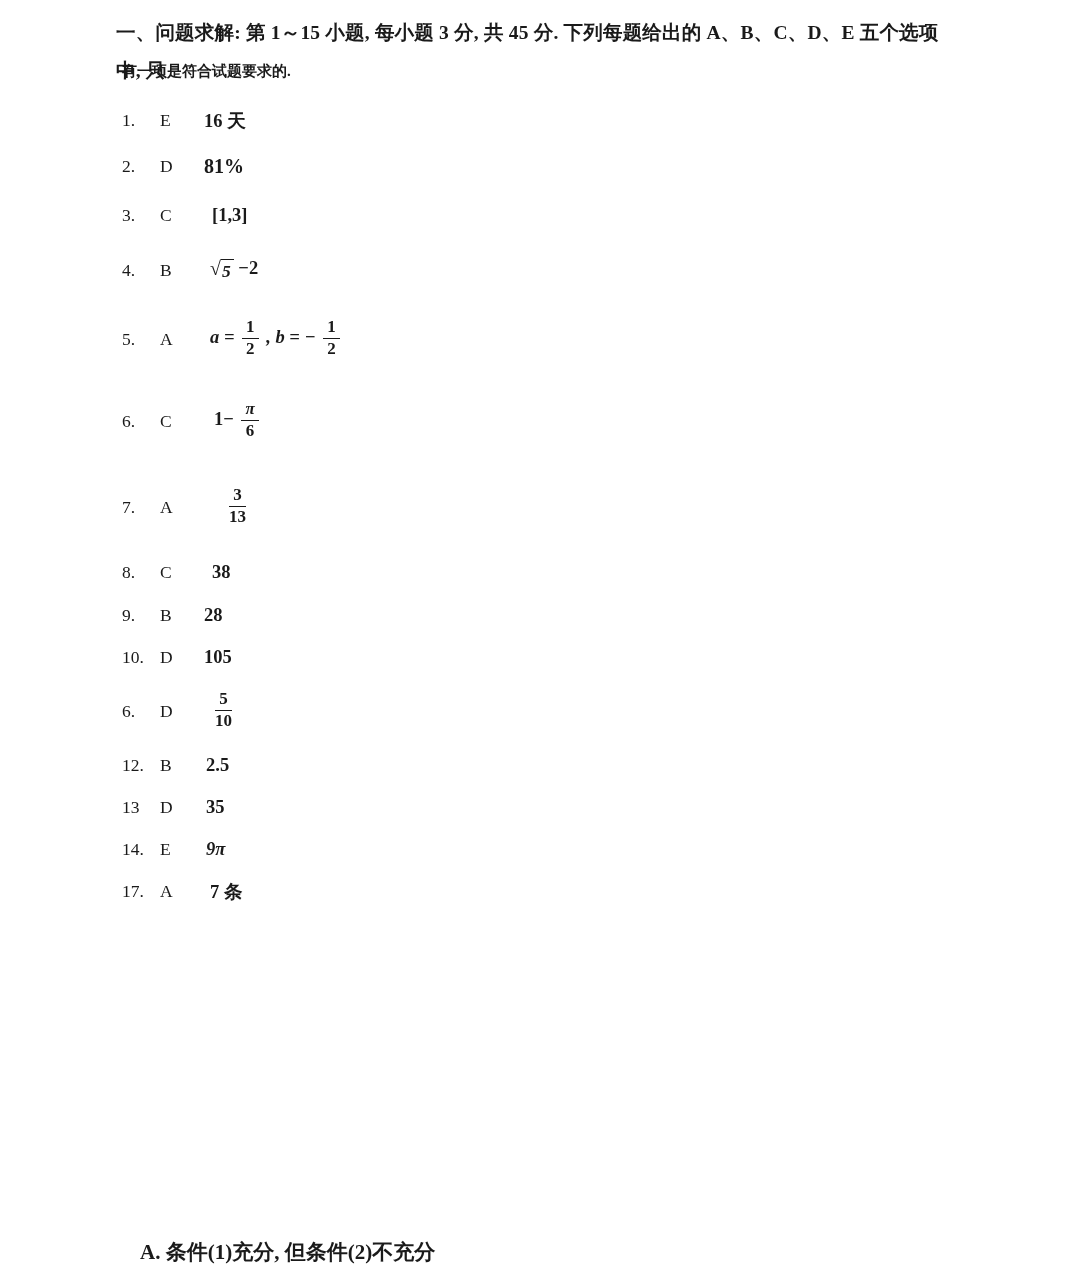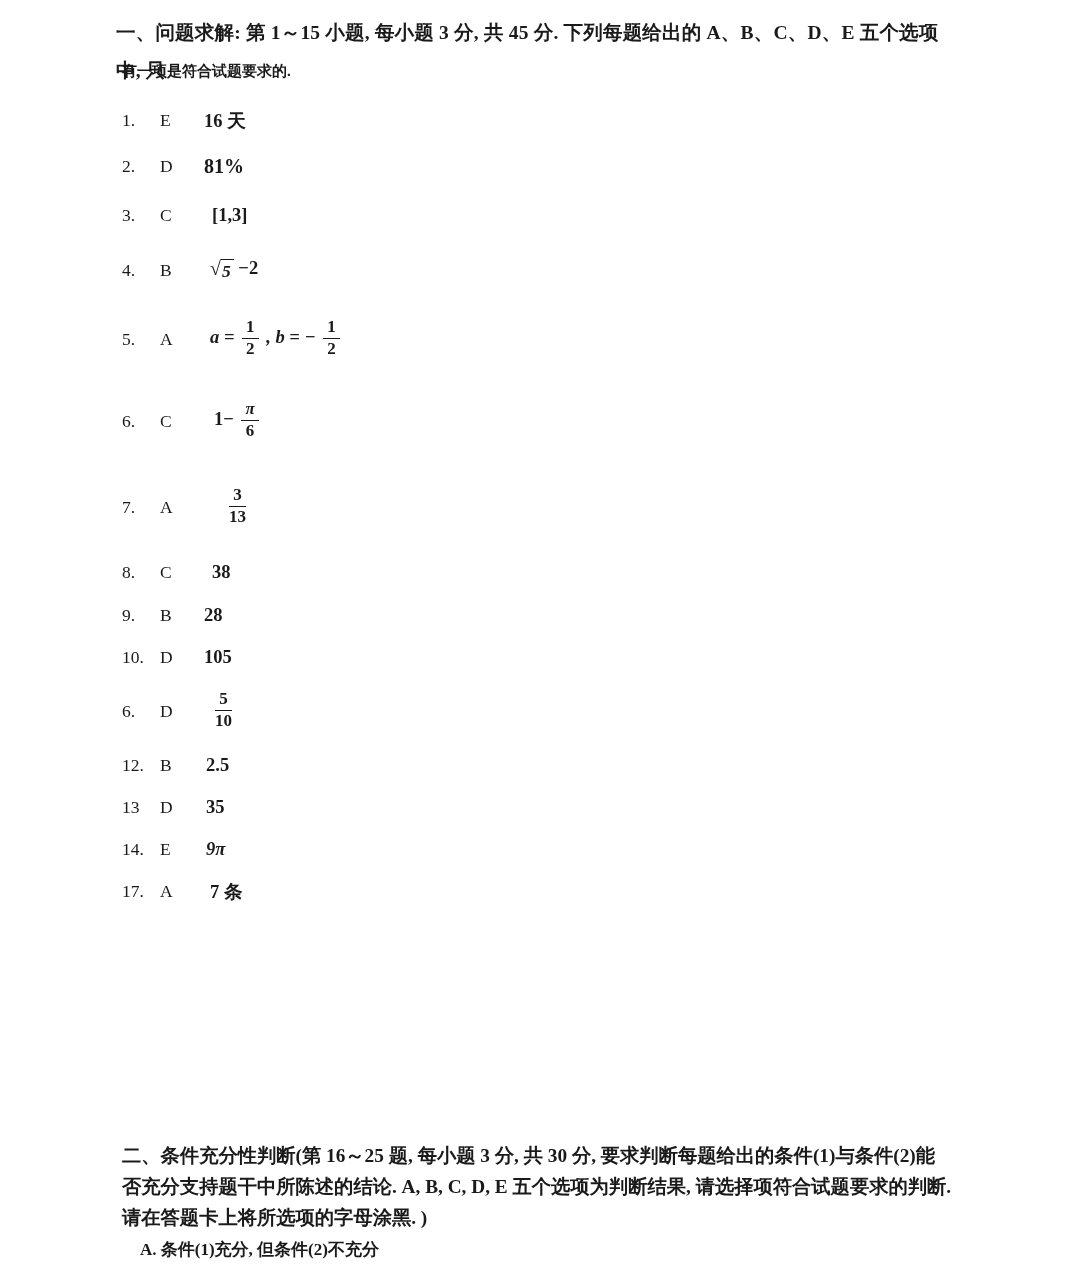--- a/index.html
+++ b/index.html
@@ -109,21 +109,21 @@
     font-size: 19.3px;
     line-height: 31px;
     font-weight: 700;
     text-align: justify;
   }
   .sec2 .line { display: block; }
   .sec2-opt {
     position: absolute;
     left: 140px;
     top: 1238px;
-    font-size: 17px;
+    font-size: 21px;
     font-weight: 700;
   }
 </style>
 </head>
 <body>
 
 <div class="page">
 
   <div class="section-head" id="sec1-head">一、问题求解: 第 1～15 小题, 每小题 3 分, 共 45 分. 下列每题给出的 A、B、C、D、E 五个选项中, 只</div>
   <div id="sec1-head2">有一项是符合试题要求的.</div>
@@ -248,21 +248,16 @@
     </div>
 
     <div class="ans-row" style="height:42px">
       <span class="ans-num">17.</span>
       <span class="ans-letter">A</span>
       <span class="ans-val" style="padding-left:16px">7 条</span>
     </div>
 
   </div>
 
-  <div class="sec2">
-    <span class="line">二、条件充分性判断(第 16～25 题, 每小题 3 分, 共 30 分, 要求判断每题给出的条件(1)与条件(2)能</span>
-    <span class="line">否充分支持题干中所陈述的结论. A, B, C, D, E 五个选项为判断结果, 请选择项符合试题要求的判断.</span>
-    <span class="line">请在答题卡上将所选项的字母涂黑. )</span>
-  </div>
 
   <div class="sec2-opt">A. 条件(1)充分, 但条件(2)不充分</div>
 
 </div>
 
 </body></html>

